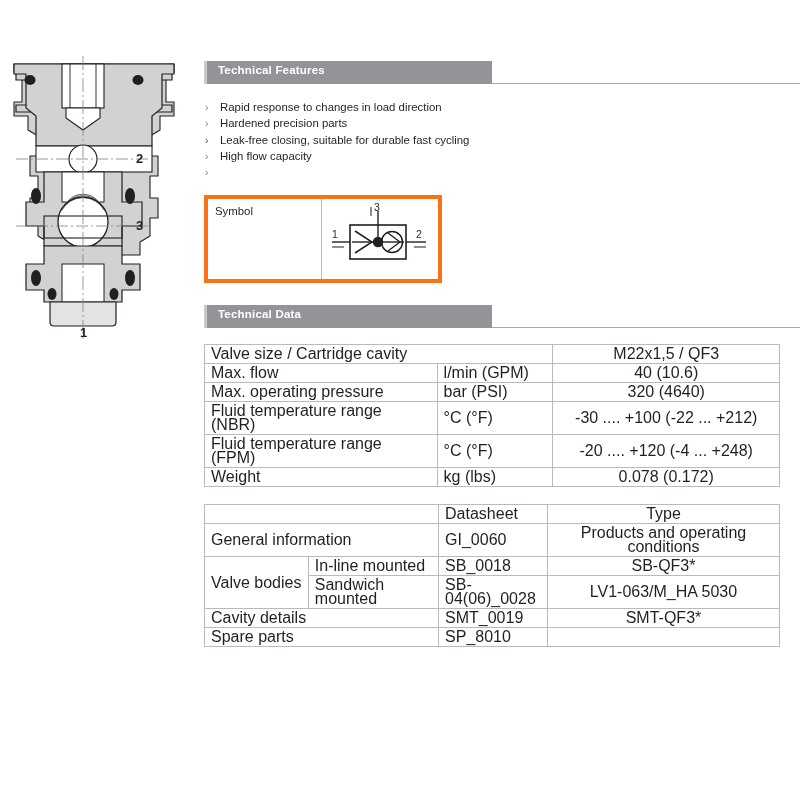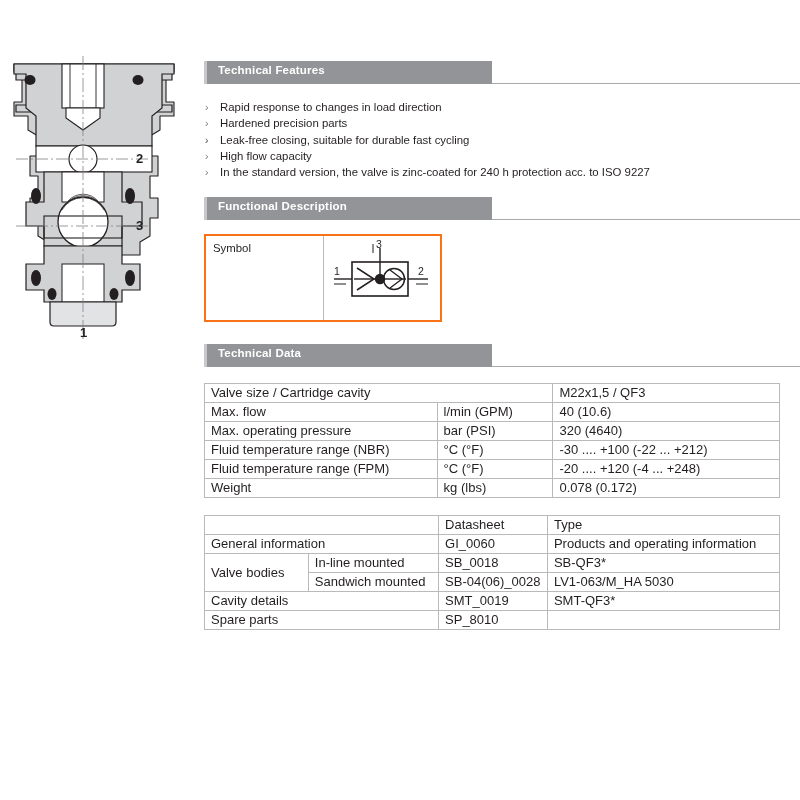--- a/index.html
+++ b/index.html
@@ -75,50 +75,50 @@
     line-height: 14.6px;
     color: #231f20;
     width: 576px;
   }
 
   
   .symbol-box {
     margin-top: 14px;
     width: 238px;
     height: 88px;
-    border: 2px solid #f97316;
+    border: 4px solid #f97316;
     display: flex;
   }
   .symbol-box .label-cell {
     width: 122px;
     border-right: 1px solid #b8babc;
     padding: 6px 0 0 7px;
     font-size: 11.4px;
     color: #231f20;
   }
   .symbol-box .fig-cell {
     flex: 1;
     position: relative;
   }
 
   
   table.dt {
     border-collapse: collapse;
     width: 576px;
-    font-size: 13px;
+    font-size: 16px;
     color: #231f20;
     padding-left: 30px;
   }
   table.dt td {
     border: 1px solid #b8babc;
     padding: 2px 6px;
     height: 18px;
     line-height: 14px;
   }
-  td.ctr { }
+  td.ctr { text-align: center; }
   #tech-data-table { margin-top: 16px; }
   #datasheet-table { margin-top: 17px; }
 </style>
 </head>
 <body>
 
 <div id="drawing-panel">
   <svg width="190" height="300" viewBox="0 0 190 300">
     <g stroke="#231f20" stroke-width="1.1" fill="#d0d2d3" stroke-linejoin="round">
 
@@ -221,30 +221,24 @@
     <li>
       <span class="chev">›</span>
       <span>Leak-free closing, suitable for durable  fast cycling</span>
     </li>
     <li>
       <span class="chev">›</span>
       <span>High flow capacity</span>
     </li>
     <li>
       <span class="chev">›</span>
-      <span>In the standard version, the valve is zinc-coated for 240 h protection acc. to ISO 9227</span>
     </li>
   </ul>
 
   <div style="height:17px;"></div>
-  <div class="section-head">
-    <div class="bar"></div>
-    <div class="bar-label">Functional Description</div>
-    <div class="rule"></div>
-  </div>
 
 
   <div class="symbol-box">
     <div class="label-cell">Symbol</div>
     <div class="fig-cell">
       <svg width="116" height="86" viewBox="0 0 116 86">
 
         <rect x="28" y="26" width="56" height="34" fill="none" stroke="#231f20" stroke-width="1.6"></rect>
 
         <line x1="56" y1="12" x2="56" y2="43" stroke="#231f20" stroke-width="1.4"></line>
@@ -316,21 +310,21 @@
   <table class="dt" id="datasheet-table">
     <tbody>
       <tr>
         <td colspan="2" style="width:230px;"></td>
         <td style="width:107px;">Datasheet</td>
         <td class="ctr" style="width:228px;">Type</td>
       </tr>
       <tr>
         <td colspan="2">General information</td>
         <td>GI_0060</td>
-        <td class="ctr">Products and operating information</td>
+        <td class="ctr">Products and operating conditions</td>
       </tr>
       <tr>
         <td rowspan="2" style="width:102px;margin-top:12px;">Valve bodies</td>
         <td style="width:128px;">In-line mounted</td>
         <td>SB_0018</td>
         <td class="ctr">SB-QF3*</td>
       </tr>
       <tr>
         <td>Sandwich mounted</td>
         <td>SB-04(06)_0028</td>

